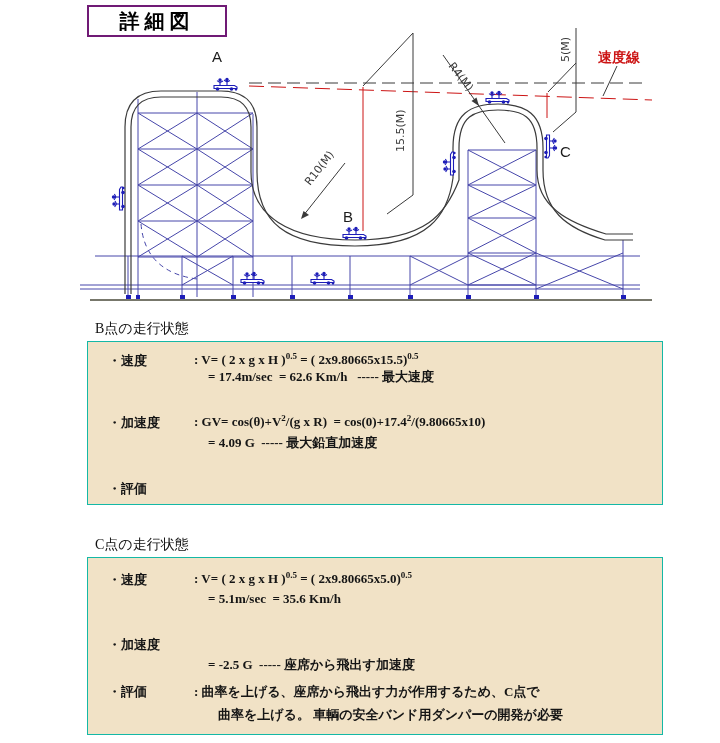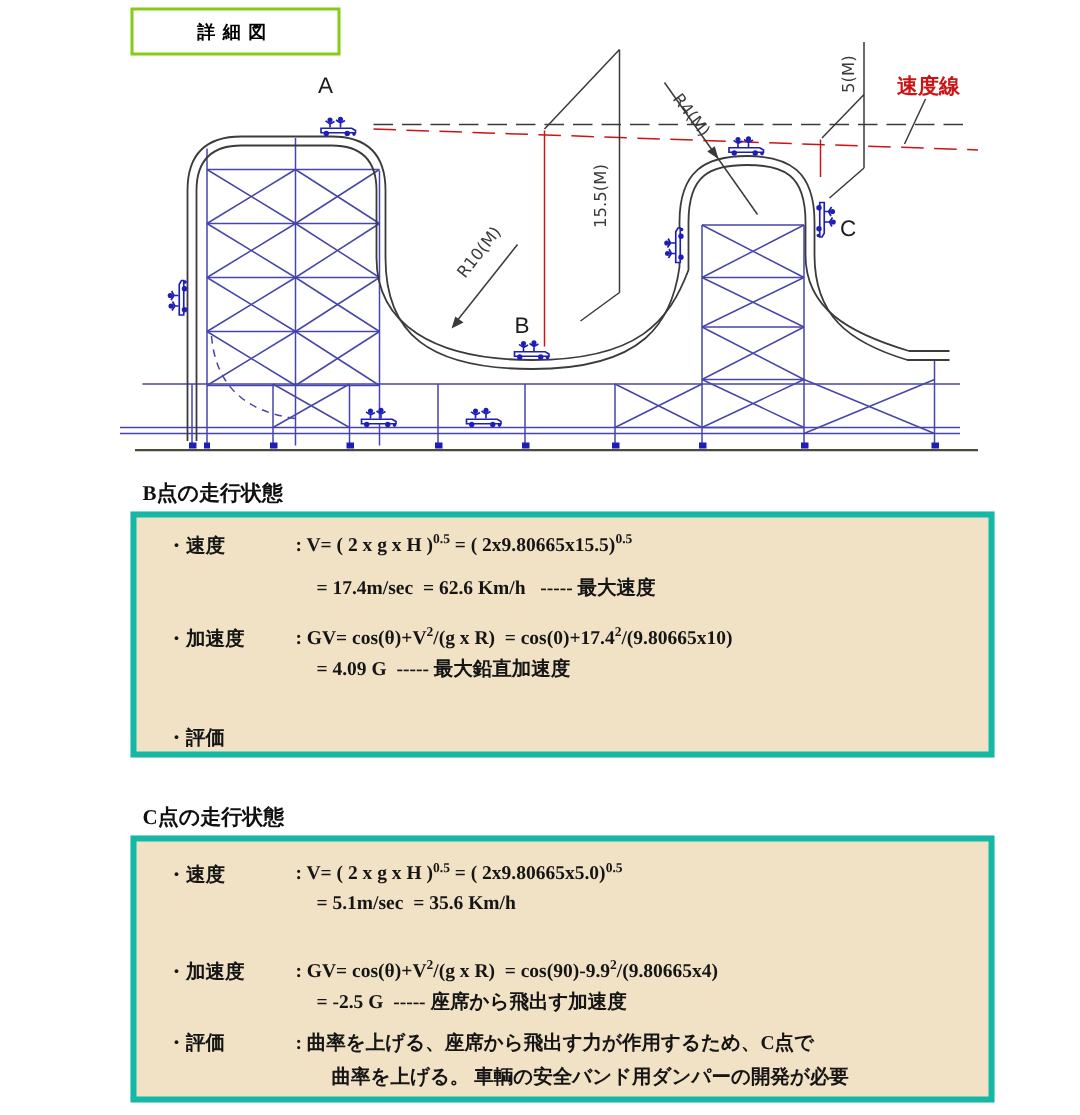--- a/index.html
+++ b/index.html
@@ -2,31 +2,31 @@
 <html><head>
 <meta charset="utf-8">
 <style>
   html,body{margin:0;padding:0;}
   body{
     width:720px;height:743px;position:relative;background:#ffffff;
     font-family:"Liberation Serif",serif;overflow:hidden;
   }
   .title-box{
     position:absolute;left:87px;top:5px;width:136px;height:28px;
-    border:2px solid #84cc16;background:#fff;
+    border:2px solid #701a75;background:#fff;
     display:flex;align-items:center;justify-content:center;
-    font-size:12px;font-weight:bold;letter-spacing:5px;color:#000;
+    font-size:20px;font-weight:bold;letter-spacing:5px;color:#000;
   }
   #diagram{position:absolute;left:0;top:0;}
   .sec-header{
-    position:absolute;left:95px;font-size:14px;font-weight:bold;color:#101010;
+    position:absolute;left:95px;font-size:14px;font-weight:normal;color:#101010;
   }
   .panel{
     position:absolute;left:87px;width:576px;box-sizing:border-box;
-    background:#f1e2c6;border:4px solid #14b8a6;
+    background:#f1e2c6;border:1px solid #14b8a6;
   }
   .lbl,.ln{
     position:absolute;font-size:13px;font-weight:bold;color:#151515;white-space:pre;
   }
   .sup{position:relative;top:-5px;font-size:9px;font-weight:bold;}
   svg text{font-family:"DejaVu Sans",sans-serif;}
   .dimtext{font-size:11px;fill:#3a3a3a;}
   .ptlabel{font-size:15px;fill:#1c1c1c;font-family:"Liberation Sans",sans-serif;}
   .redlabel{font-size:14px;font-weight:bold;fill:#cc1414;}
 </style>
@@ -152,35 +152,34 @@
 </svg>
 
 <div class="title-box">
   <span>詳細図</span>
 </div>
 
 <div class="sec-header" style="top:320px;">B点の走行状態</div>
 <div class="panel" style="top:341px;height:164px;">
   <div class="lbl" style="left:20px;top:10px;">・速度</div>
   <div class="ln" style="left:106px;top:10px;"><span>: V= ( 2 x g x H )</span><span class="sup">0.5</span><span> = ( 2x9.80665x15.5)</span><span class="sup">0.5</span></div>
-  <div class="ln" style="left:120px;top:38px;">= 17.4m/sec  = 62.6 Km/h   ----- 最大速度</div>
+  <div class="ln" style="left:120px;top:26px;">= 17.4m/sec  = 62.6 Km/h   ----- 最大速度</div>
 
   <div class="lbl" style="left:20px;top:72px;">・加速度</div>
   <div class="ln" style="left:106px;top:72px;text-align:center;"><span>: GV= cos(θ)+V</span><span class="sup">2</span><span>/(g x R)  = cos(0)+17.4</span><span class="sup">2</span><span>/(9.80665x10)</span></div>
   <div class="ln" style="left:120px;top:92px;">= 4.09 G  ----- 最大鉛直加速度</div>
 
   <div class="lbl" style="left:20px;top:138px;">・評価</div>
 </div>
 
 <div class="sec-header" style="top:536px;">C点の走行状態</div>
 <div class="panel" style="top:557px;height:178px;">
   <div class="lbl" style="left:20px;top:13px;">・速度</div>
   <div class="ln" style="left:106px;top:13px;"><span>: V= ( 2 x g x H )</span><span class="sup">0.5</span><span> = ( 2x9.80665x5.0)</span><span class="sup">0.5</span></div>
   <div class="ln" style="left:120px;top:33px;">= 5.1m/sec  = 35.6 Km/h</div>
 
   <div class="lbl" style="left:20px;top:78px;">・加速度</div>
-  <div class="ln" style="left:106px;top:78px;"><span>: GV= cos(θ)+V</span><span class="sup">2</span><span>/(g x R)  = cos(90)-9.9</span><span class="sup">2</span><span>/(9.80665x4)</span></div>
   <div class="ln" style="left:120px;top:98px;">= -2.5 G  ----- 座席から飛出す加速度</div>
 
   <div class="lbl" style="left:20px;top:125px;">・評価</div>
   <div class="ln" style="left:106px;top:125px;"><span>: 曲率を上げる、座席から飛出す力が作用するため、C点で</span></div>
   <div class="ln" style="left:130px;top:148px;">曲率を上げる。 車輌の安全バンド用ダンパーの開発が必要</div>
 </div>
 
 </body></html>

